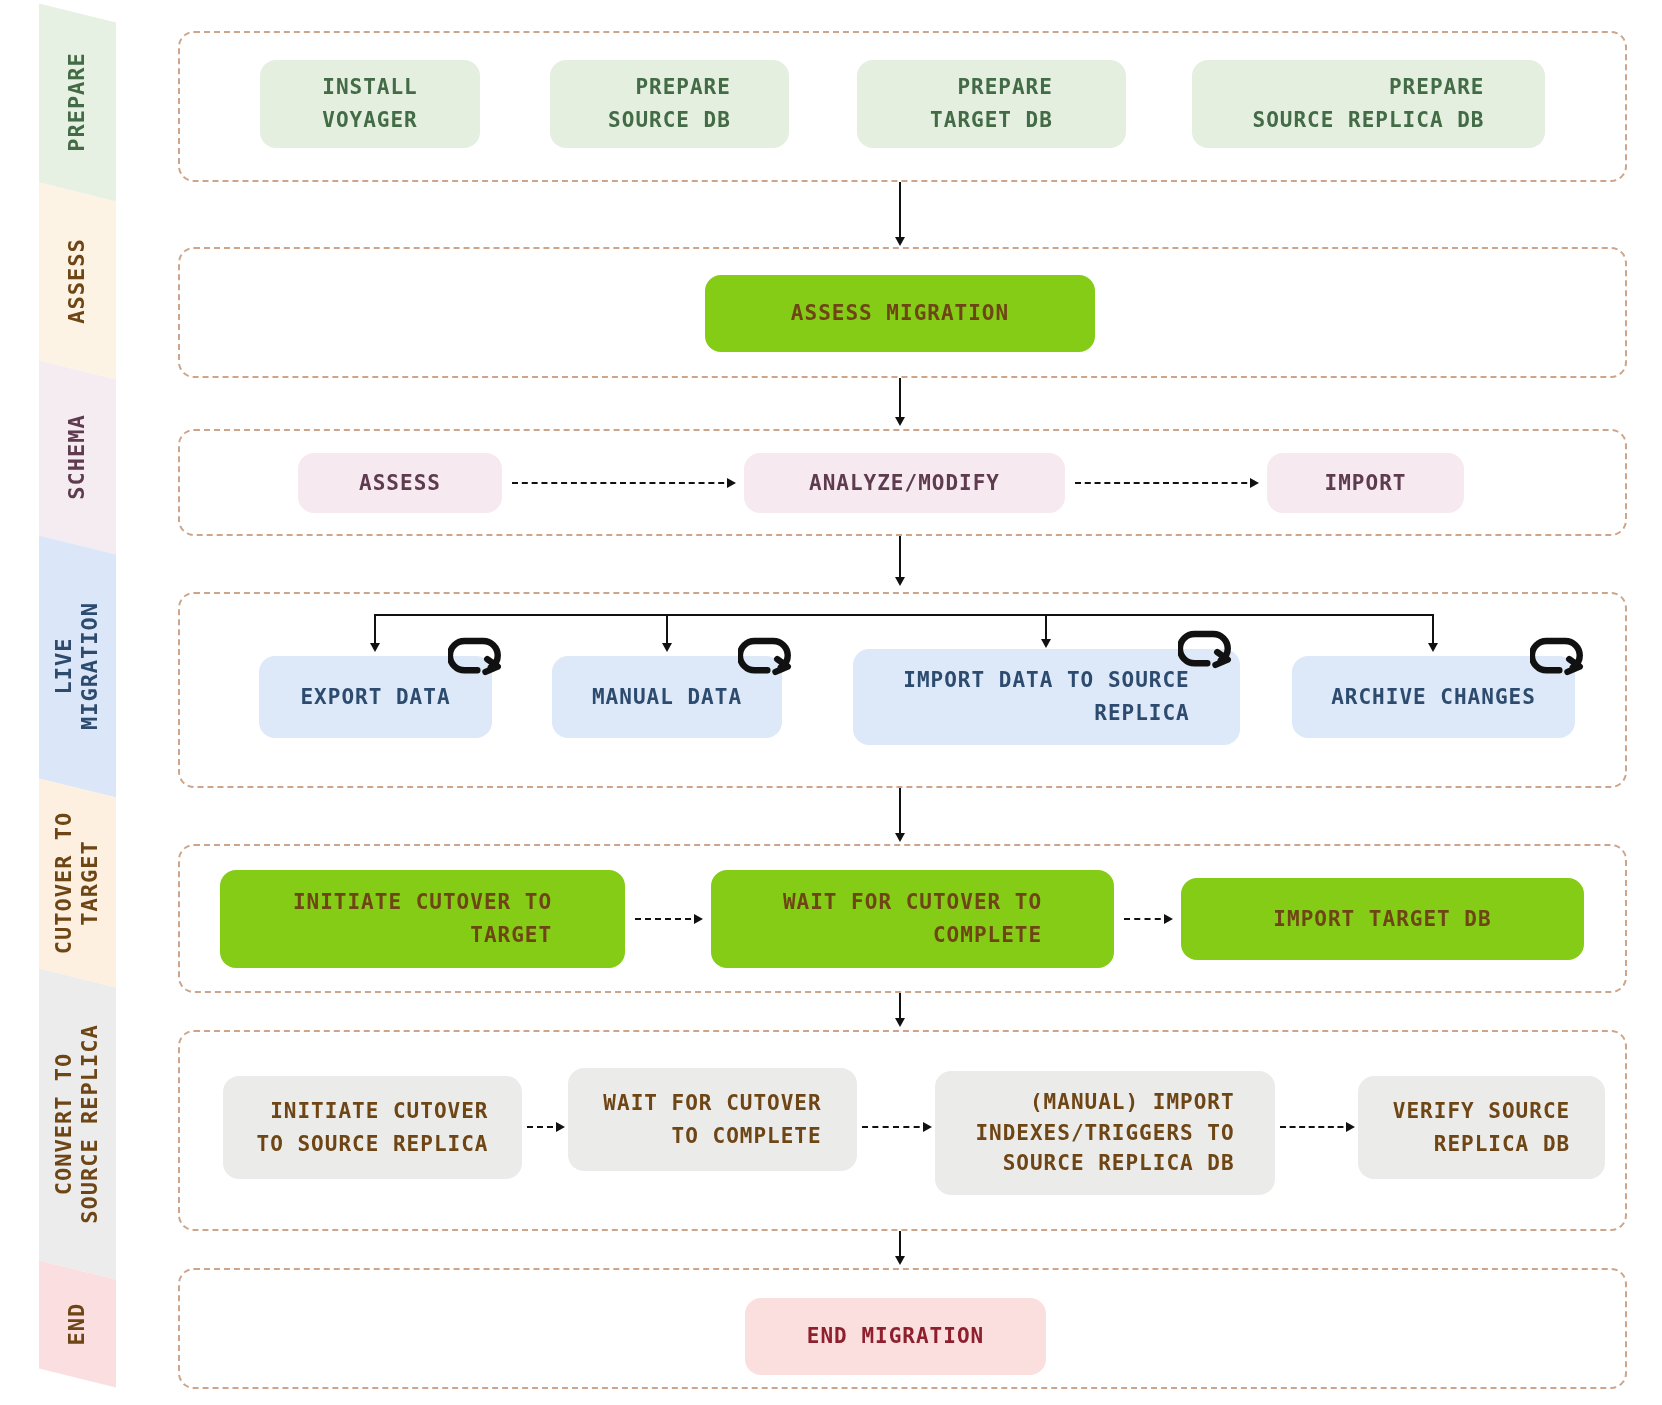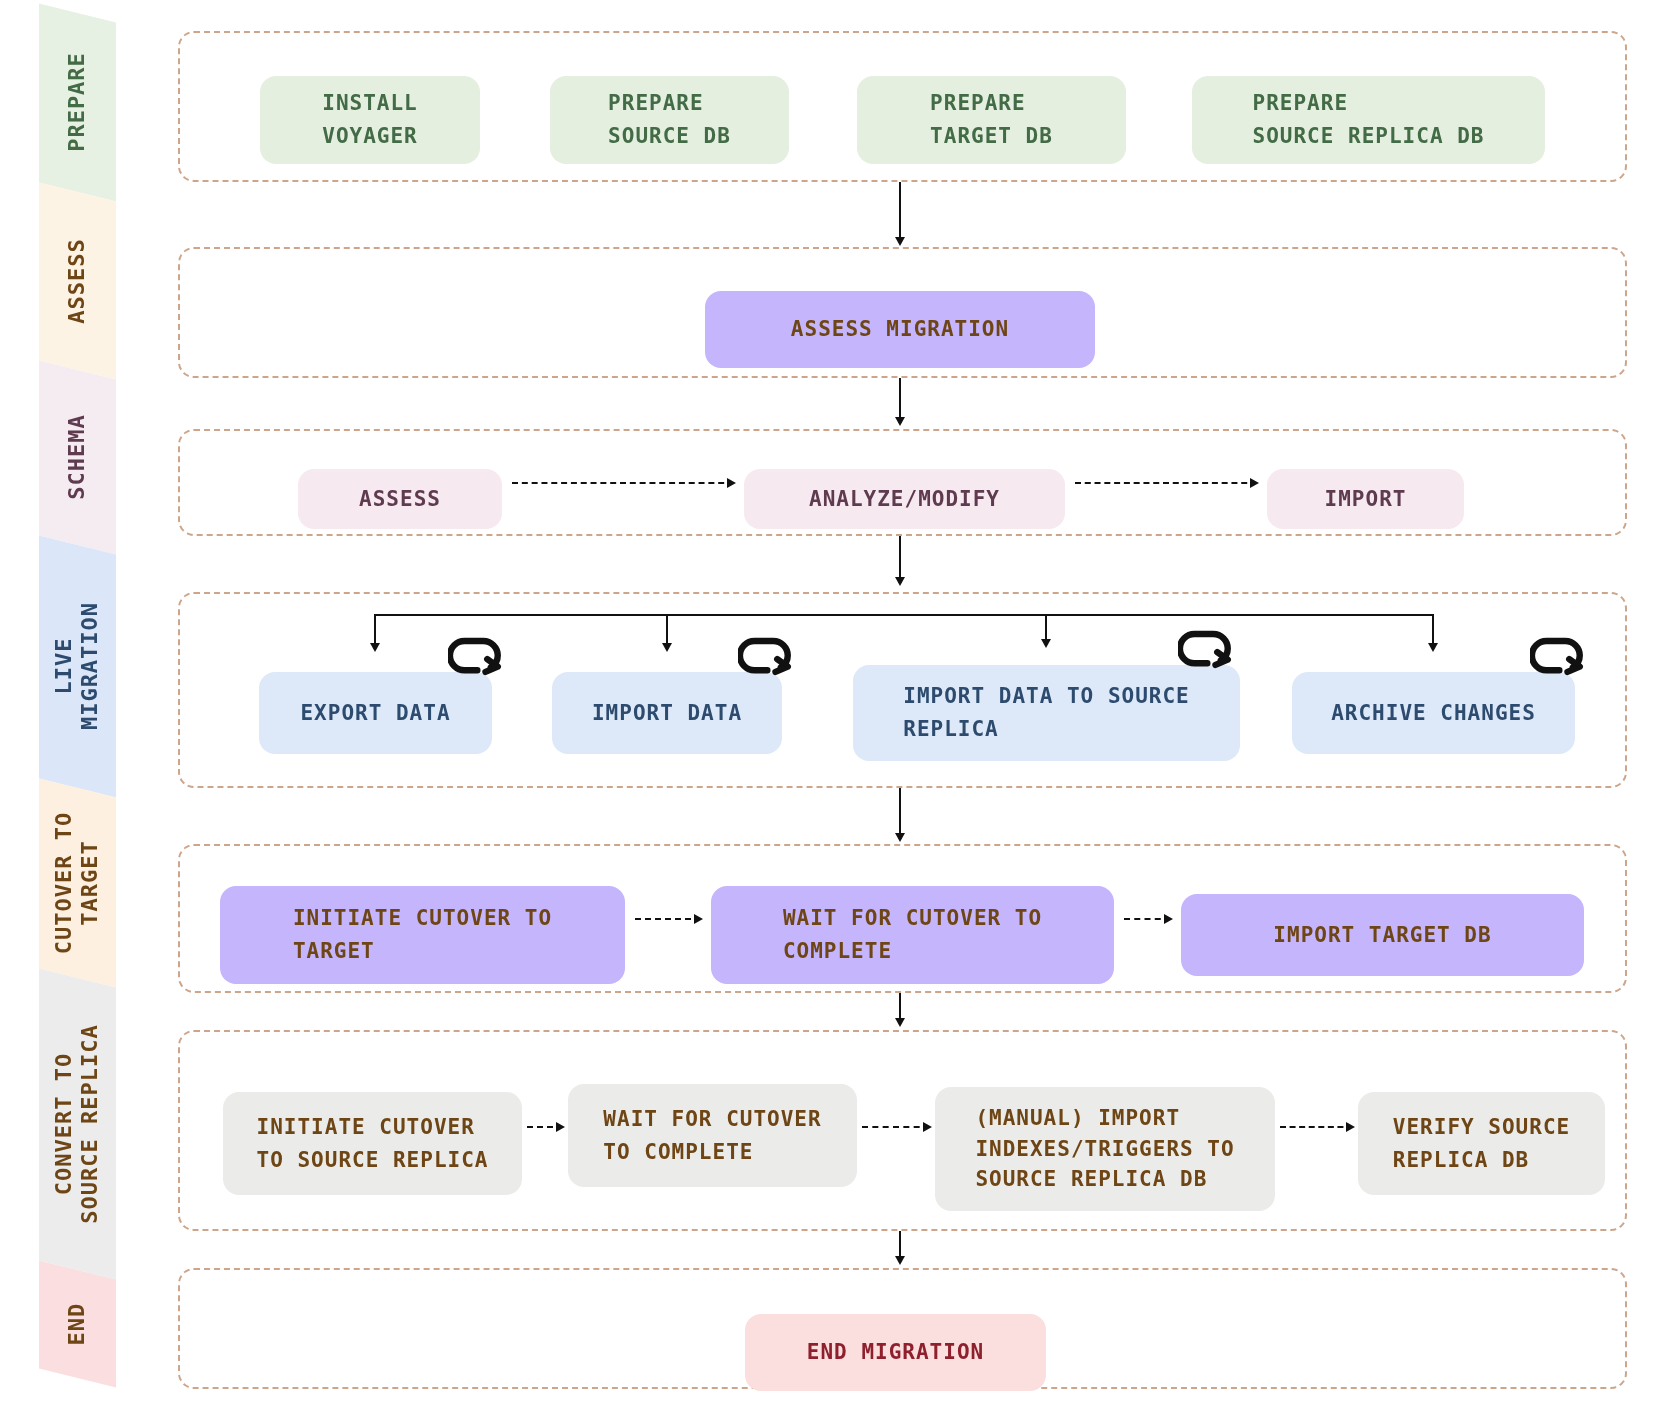--- a/index.html
+++ b/index.html
@@ -15,25 +15,25 @@
     font-weight:bold;font-size:22px;letter-spacing:1px;white-space:pre;text-align:center;line-height:1.2;
   }
   
   .row-frame{
     position:absolute;left:178px;width:1449px;border:2px dashed #cda58a;border-radius:16px;
     box-sizing:border-box;background:transparent;
   }
   
   .node{
     position:absolute;border-radius:16px;display:flex;align-items:center;justify-content:center;
-    font-weight:bold;font-size:21px;letter-spacing:1px;text-align:left;line-height:1.55;
-    white-space:pre-line;box-sizing:border-box;margin-top:16px;
+    font-weight:bold;font-size:21px;letter-spacing:1px;text-align:right;line-height:1.55;
+    white-space:pre-line;box-sizing:border-box;
   }
   .node.green{background:#e4efe0;color:#426b46;}
-  .node.peach{background:#c4b5fd;color:#6e4515;}
+  .node.peach{background:#84cc16;color:#6e4515;}
   .node.pink{background:#f6e9ef;color:#5e3b4f;}
   .node.blue{background:#dde9f8;color:#2d4b6e;}
   .node.gray{background:#ebebe9;color:#6e4515;}
   .node.red{background:#fbdede;color:#8e202e;}
   
   .vline{position:absolute;width:2px;background:#111;}
   .hline{position:absolute;height:2px;background:#111;}
   .ah-down{position:absolute;width:0;height:0;border-left:5px solid transparent;border-right:5px solid transparent;border-top:9px solid #111;}
   
   .dasharrow{position:absolute;height:0;border-top:2px dashed #111;}
@@ -106,21 +106,21 @@
   <div class="vline" style="left:374px;top:614px;height:30px;"></div>
   <div class="ah-down" style="left:370px;top:643px;"></div>
   <div class="vline" style="left:666px;top:614px;height:30px;"></div>
   <div class="ah-down" style="left:662px;top:643px;"></div>
   <div class="vline" style="left:1045px;top:614px;height:26px;"></div>
   <div class="ah-down" style="left:1041px;top:639px;"></div>
   <div class="vline" style="left:1432px;top:614px;height:30px;"></div>
   <div class="ah-down" style="left:1428px;top:643px;"></div>
 
   <div class="node blue" style="left:259px;top:656px;width:233px;height:82px;">EXPORT DATA</div>
-  <div class="node blue" style="left:552px;top:656px;width:230px;height:82px;">IMPORT DATA</div>
+  <div class="node blue" style="left:552px;top:656px;width:230px;height:82px;">MANUAL DATA</div>
   <div class="node blue" style="left:853px;top:649px;width:387px;height:96px;">IMPORT DATA TO SOURCE
 REPLICA</div>
   <div class="node blue" style="left:1292px;top:656px;width:283px;height:82px;">ARCHIVE CHANGES</div>
 
   <svg class="loop-icon" style="left:448px;top:634px;" width="54" height="42" viewBox="0 0 46 36">
     <path d="M25 31 H14 A12.5 12.5 0 0 1 14 6 H30 A12.5 12.5 0 0 1 42.5 18.5 C42.5 22.8 40.3 26.4 36.6 28.6" fill="none" stroke="#111" stroke-width="5.5" stroke-linecap="round"></path>
     <path d="M33.5 21.5 L42.5 28 L32 32.5" fill="none" stroke="#111" stroke-width="5.5" stroke-linecap="round" stroke-linejoin="round"></path>
   </svg>
   <svg class="loop-icon" style="left:738px;top:634px;" width="54" height="42" viewBox="0 0 46 36">
     <path d="M25 31 H14 A12.5 12.5 0 0 1 14 6 H30 A12.5 12.5 0 0 1 42.5 18.5 C42.5 22.8 40.3 26.4 36.6 28.6" fill="none" stroke="#111" stroke-width="5.5" stroke-linecap="round"></path>

